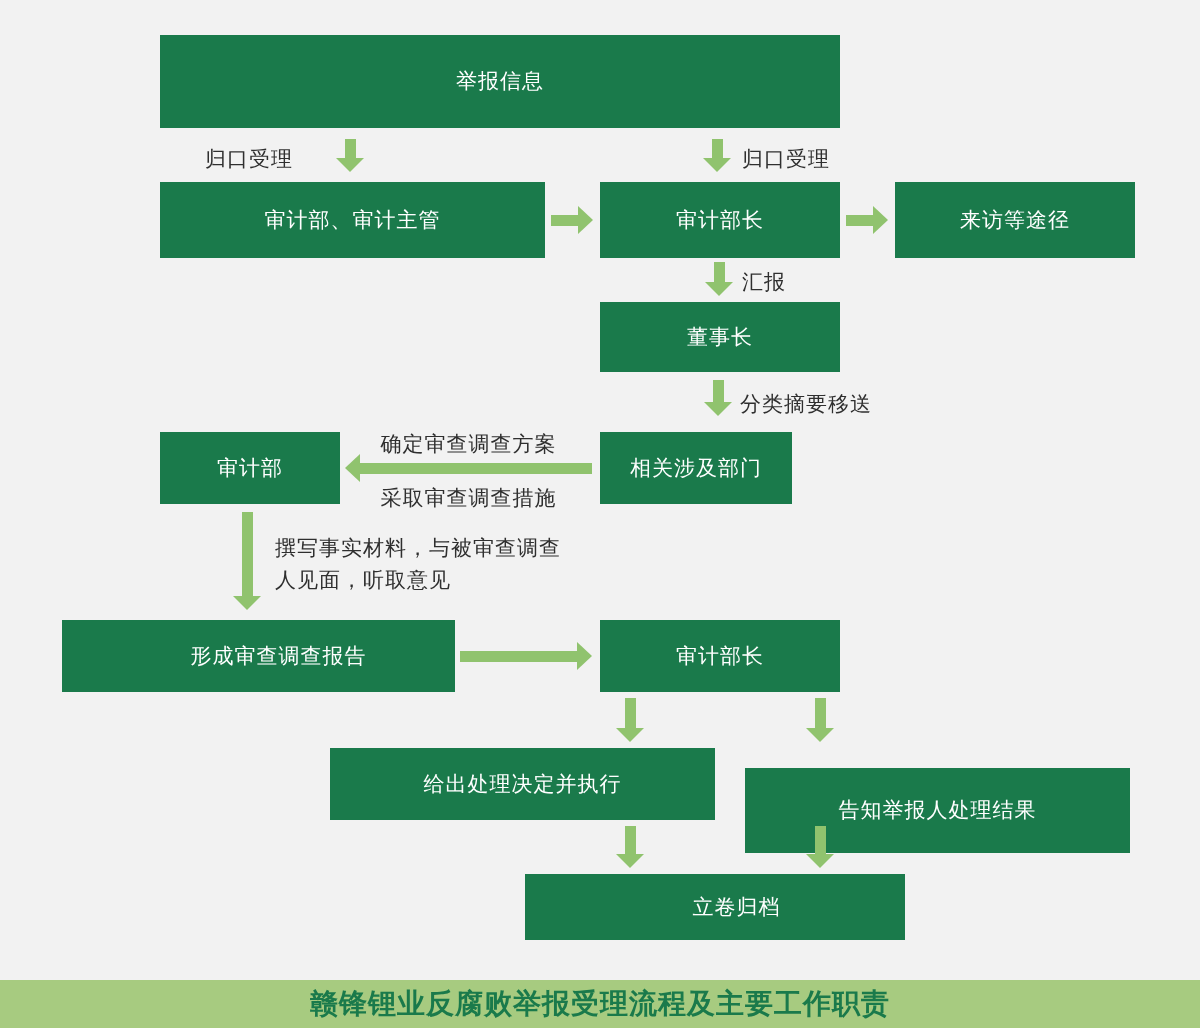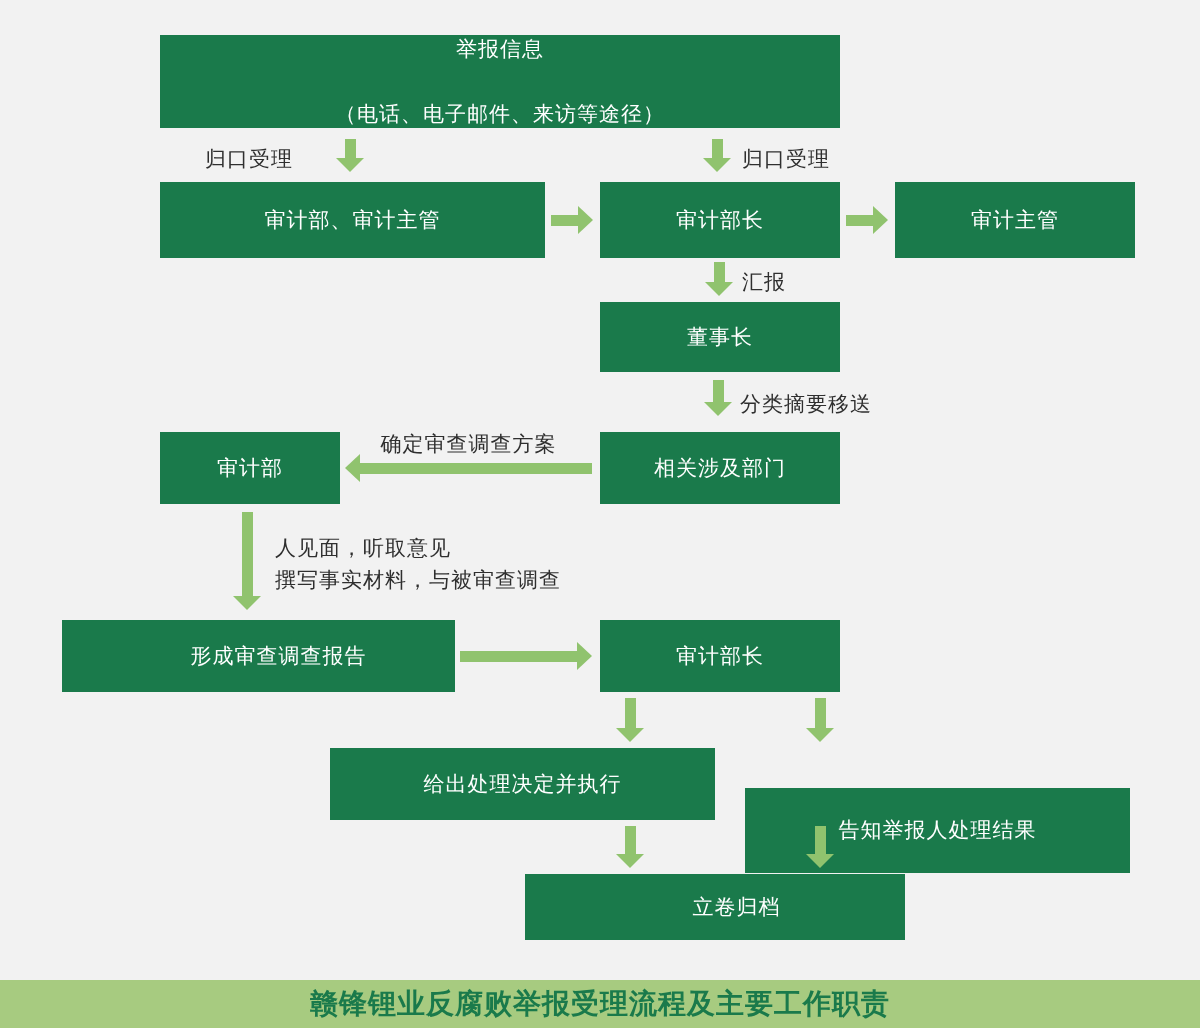--- a/index.html
+++ b/index.html
@@ -74,21 +74,20 @@
     display:flex;align-items:center;justify-content:center;
   }
 </style>
 </head>
 <body>
 
 <div class="canvas">
 
   <div class="box" style="left:160px;top:35px;width:680px;height:93px;">
     <div>举报信息</div>
-    <div>（电话、电子邮件、来访等途径）</div>
   </div>
 
   <div class="label" style="left:205px;top:143px;">归口受理</div>
   <div class="arrow-down" style="left:336px;top:139px;height:33px;"></div>
 
   <div class="arrow-down" style="left:703px;top:139px;height:33px;"></div>
   <div class="label" style="left:742px;top:143px;">归口受理</div>
 
   <div class="box" style="left:160px;top:182px;width:385px;height:76px;">
     <div>审计部、审计主管</div>
@@ -96,67 +95,68 @@
 
   <div class="arrow-right" style="left:551px;top:206px;width:42px;"></div>
 
   <div class="box" style="left:600px;top:182px;width:240px;height:76px;">
     <div>审计部长</div>
   </div>
 
   <div class="arrow-right" style="left:846px;top:206px;width:42px;"></div>
 
   <div class="box" style="left:895px;top:182px;width:240px;height:76px;">
-    <div>审计主管</div>
+    <div>来访等途径</div>
   </div>
 
   <div class="arrow-down" style="left:705px;top:262px;height:34px;"></div>
   <div class="label" style="left:742px;top:266px;">汇报</div>
 
   <div class="box" style="left:600px;top:302px;width:240px;height:70px;">
     <div>董事长</div>
   </div>
 
   <div class="arrow-down" style="left:704px;top:380px;height:36px;"></div>
   <div class="label" style="left:740px;top:388px;">分类摘要移送</div>
 
   <div class="box" style="left:160px;top:432px;width:180px;height:72px;">
     <div>审计部</div>
   </div>
 
   <div class="label center" style="left:345px;top:428px;width:247px;">确定审查调查方案</div>
   <div class="arrow-left" style="left:345px;top:454px;width:247px;"></div>
+  <div class="label center" style="left:345px;top:482px;width:247px;">采取审查调查措施</div>
 
-  <div class="box" style="left:600px;top:432px;width:240px;height:72px;">
+  <div class="box" style="left:600px;top:432px;width:192px;height:72px;">
     <div>相关涉及部门</div>
   </div>
 
   <div class="arrow-down" style="left:233px;top:512px;height:98px;"></div>
   <div class="label" style="left:275px;top:532px;">
+    <div>撰写事实材料，与被审查调查</div>
     <div>人见面，听取意见</div>
-    <div>撰写事实材料，与被审查调查</div>
   </div>
 
   <div class="box" style="left:62px;top:620px;width:393px;height:72px;padding-left:40px;">
     <div>形成审查调查报告</div>
   </div>
 
   <div class="arrow-right" style="left:460px;top:642px;width:132px;"></div>
 
   <div class="box" style="left:600px;top:620px;width:240px;height:72px;">
     <div>审计部长</div>
   </div>
 
   <div class="arrow-down" style="left:616px;top:698px;height:44px;"></div>
   <div class="arrow-down" style="left:806px;top:698px;height:44px;"></div>
 
   <div class="box" style="left:330px;top:748px;width:385px;height:72px;">
     <div>给出处理决定并执行</div>
   </div>
-  <div class="box" style="left:745px;top:788px;width:385px;height:85px;">
+  <div class="box" style="left:745px;top:768px;width:385px;height:85px;">
     <div>告知举报人处理结果</div>
   </div>
 
   <div class="arrow-down" style="left:616px;top:826px;height:42px;"></div>
   <div class="arrow-down" style="left:806px;top:826px;height:42px;"></div>
 
   <div class="box" style="left:525px;top:874px;width:380px;height:66px;padding-left:43px;">
     <div>立卷归档</div>
   </div>
 

